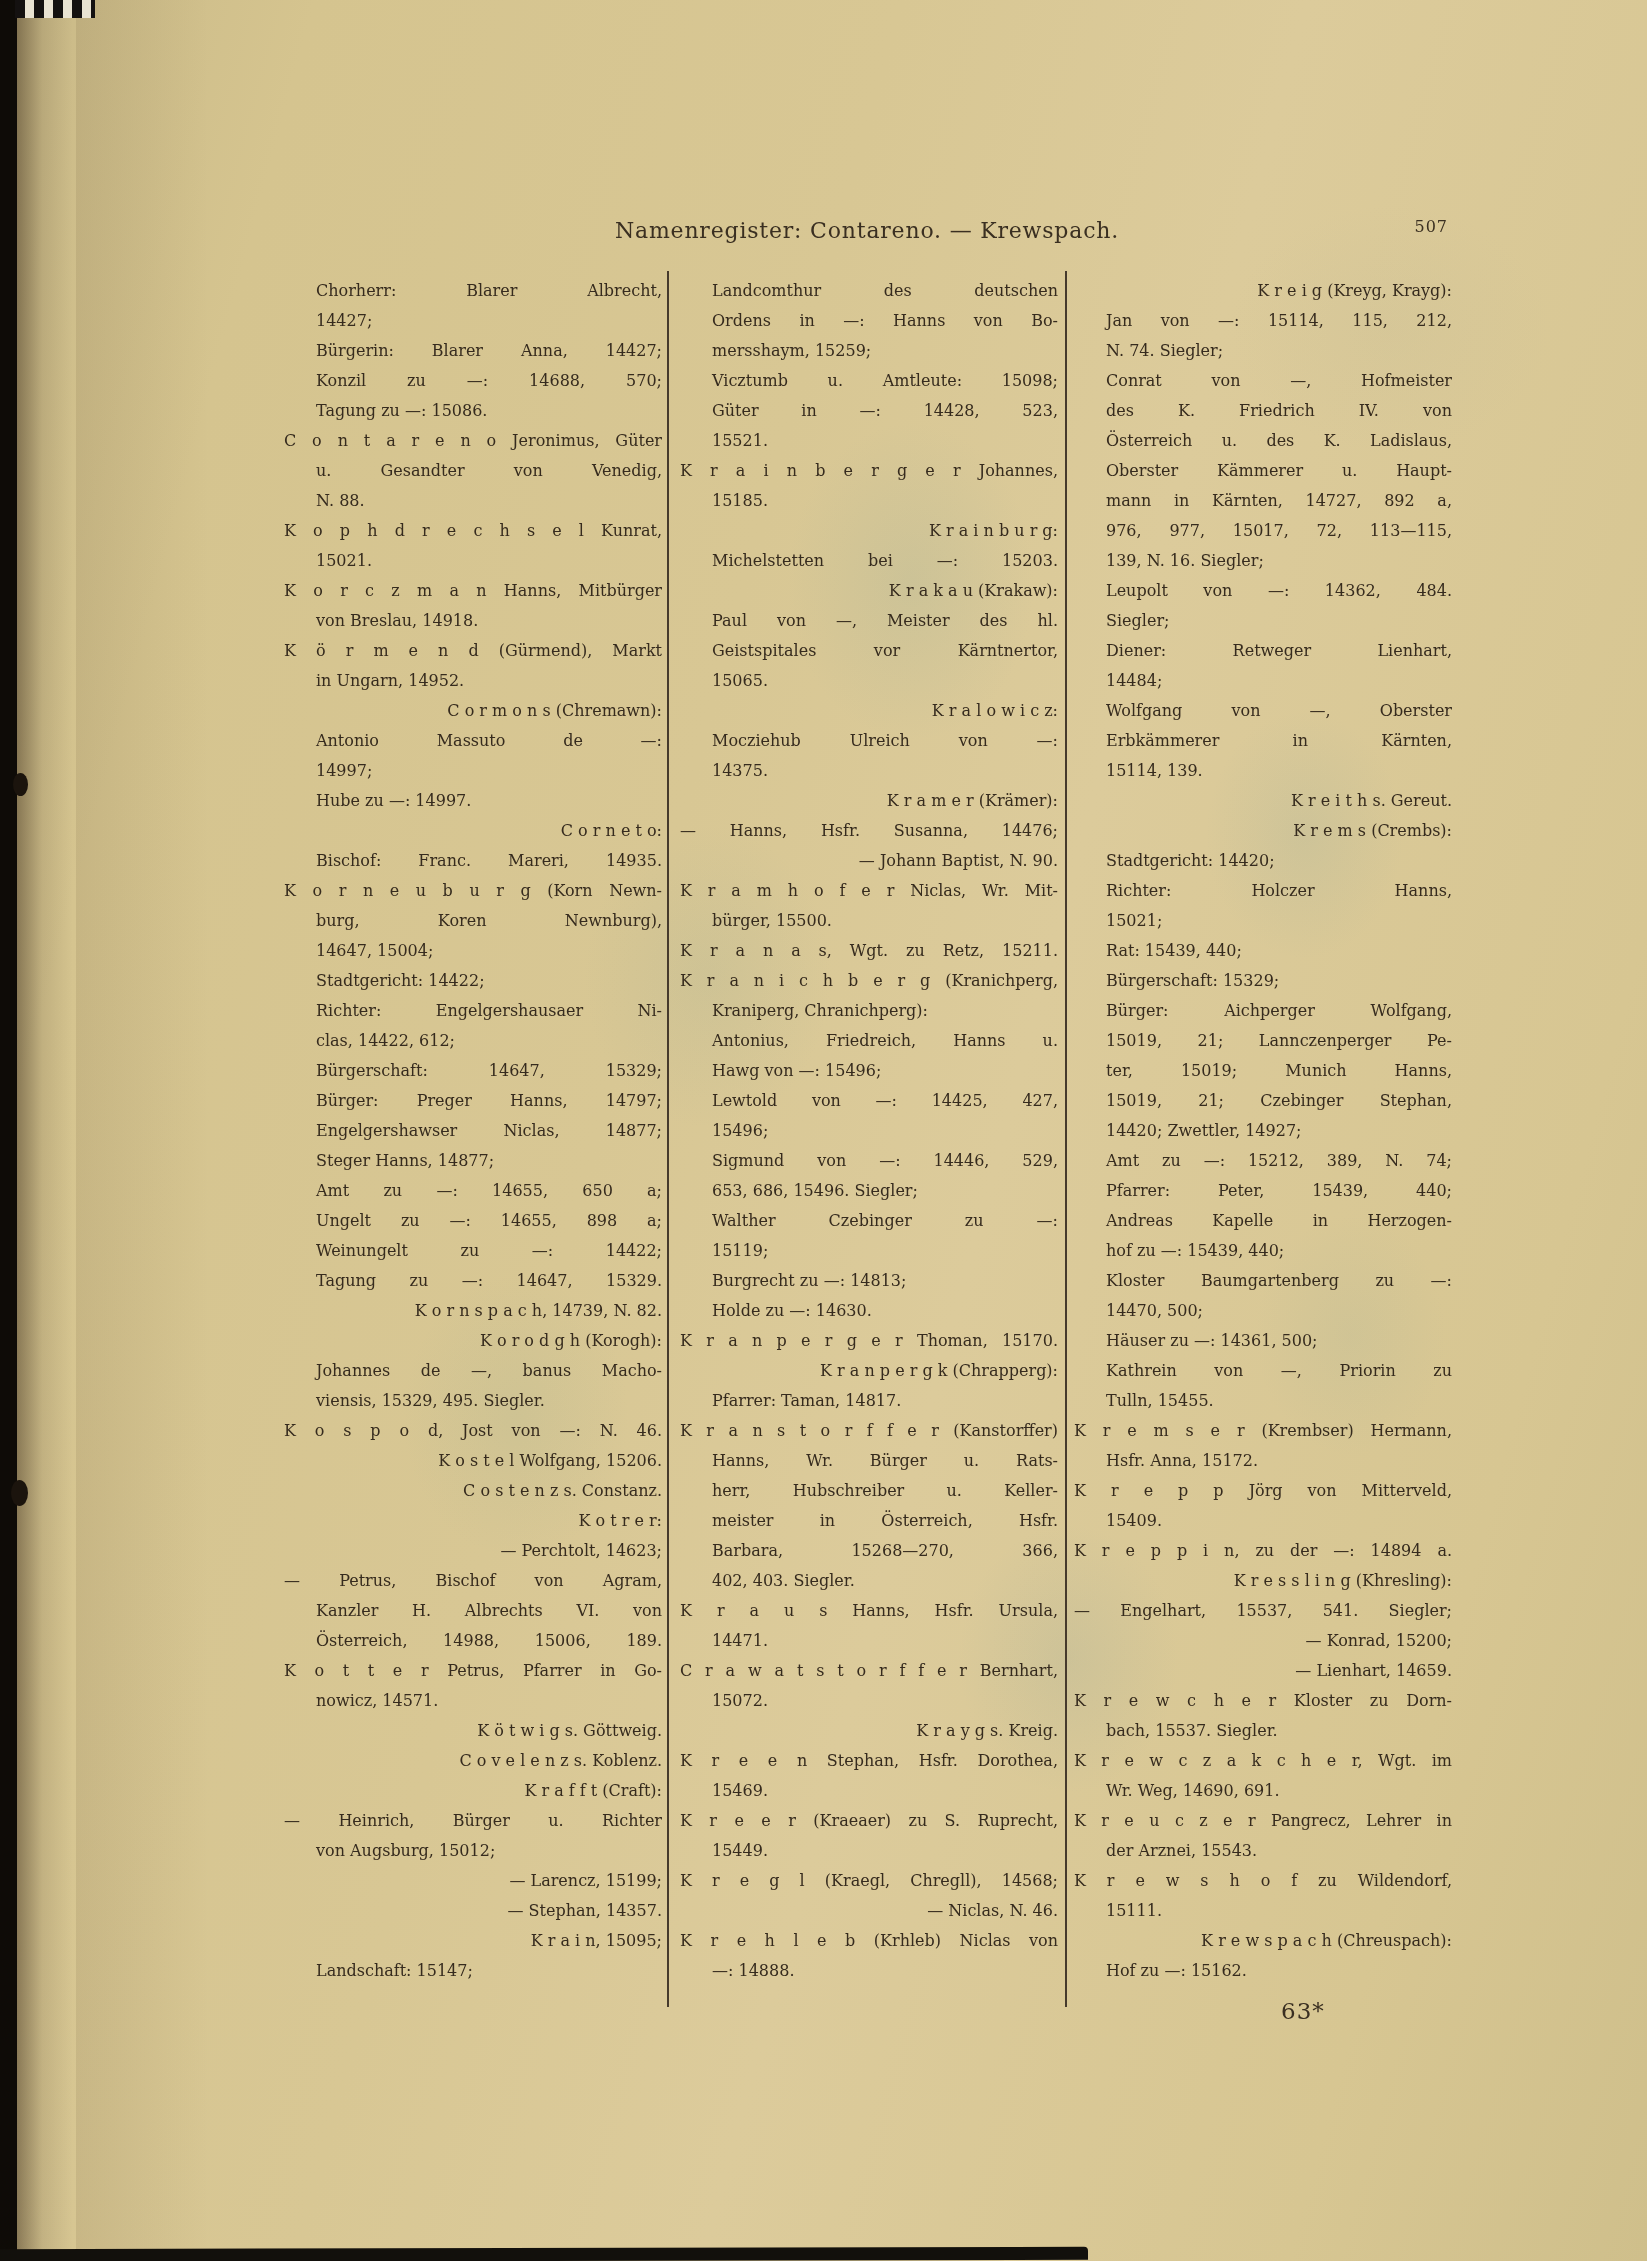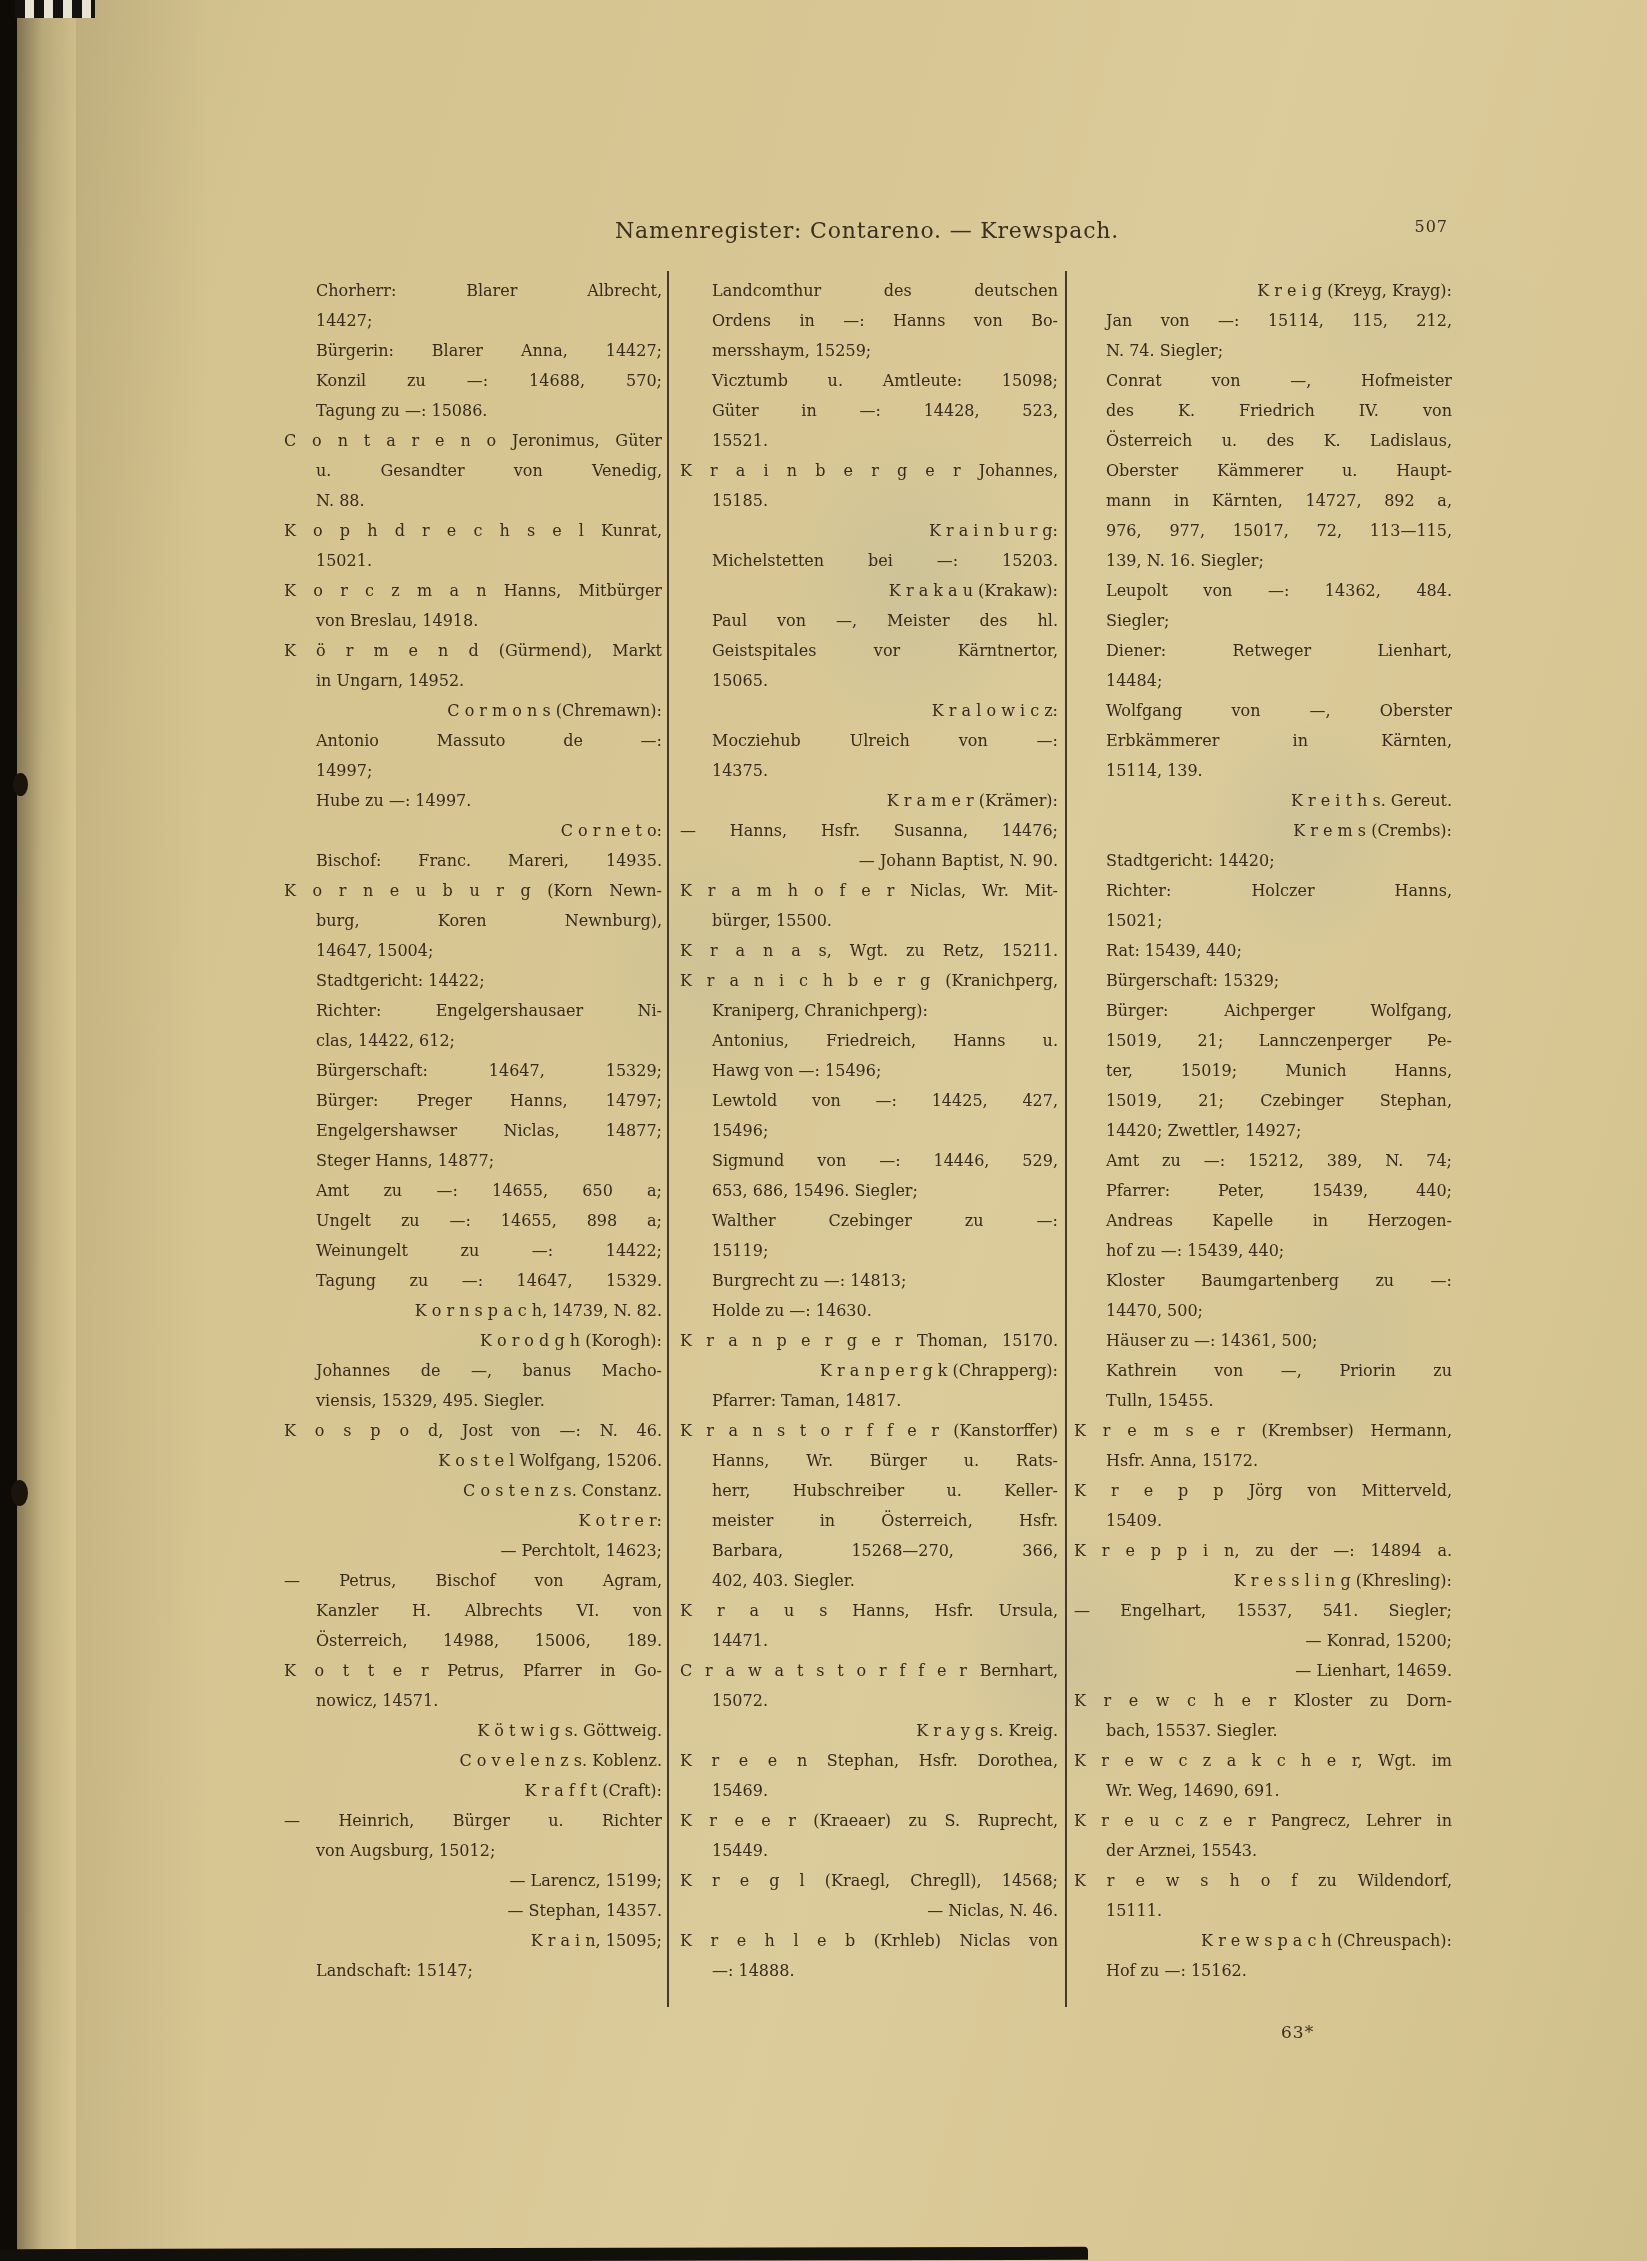--- a/index.html
+++ b/index.html
@@ -47,21 +47,21 @@
 
   .col { position:absolute; top:276px; width:378px; font-size:16px; }
   .col1 { left:284px; }
   .col2 { left:680px; }
   .col3 { left:1074px; }
   .line { line-height:30px; white-space:normal; }
   .flush { padding-left:32px; text-indent:-32px;text-align:right; }
   .ind { padding-left:32px; }
   .just { text-align:justify; text-align-last:justify; }
 
-  .signature { position:absolute; left:1281px; top:1998px; font-size:17px; letter-spacing:1px; color:#3a2f21;margin-top:24px; }
+  .signature { position:absolute; left:1281px; top:1998px; font-size:23px; letter-spacing:1px; color:#3a2f21; }
 </style>
 </head>
 <body>
 
 <div class="page">
   <div class="blotches"></div>
   <div class="gutter-shadow"></div>
   <div class="spine"></div>
   <div class="spine-fade"></div>
   <div class="checker"></div>

